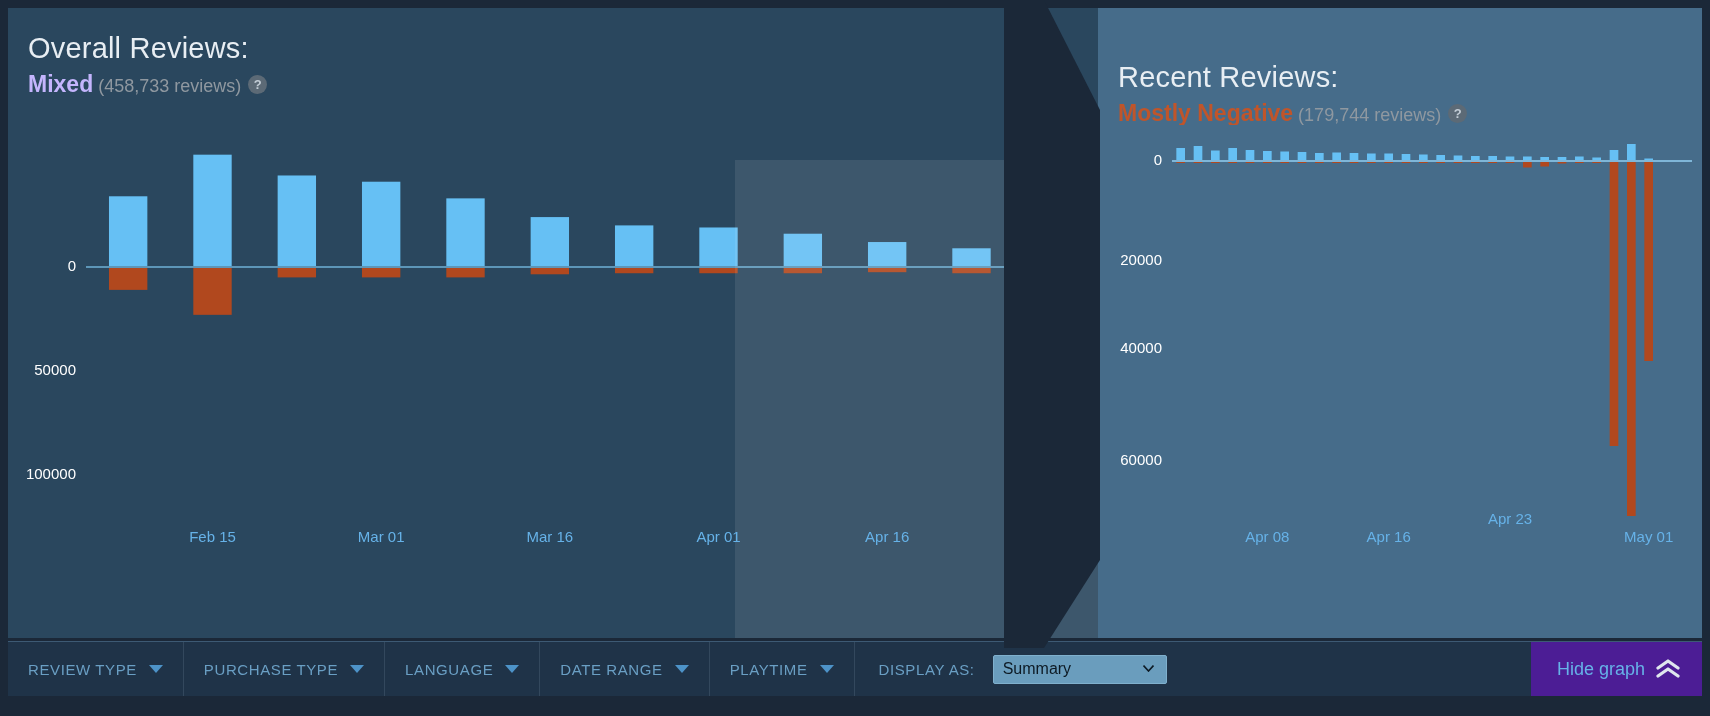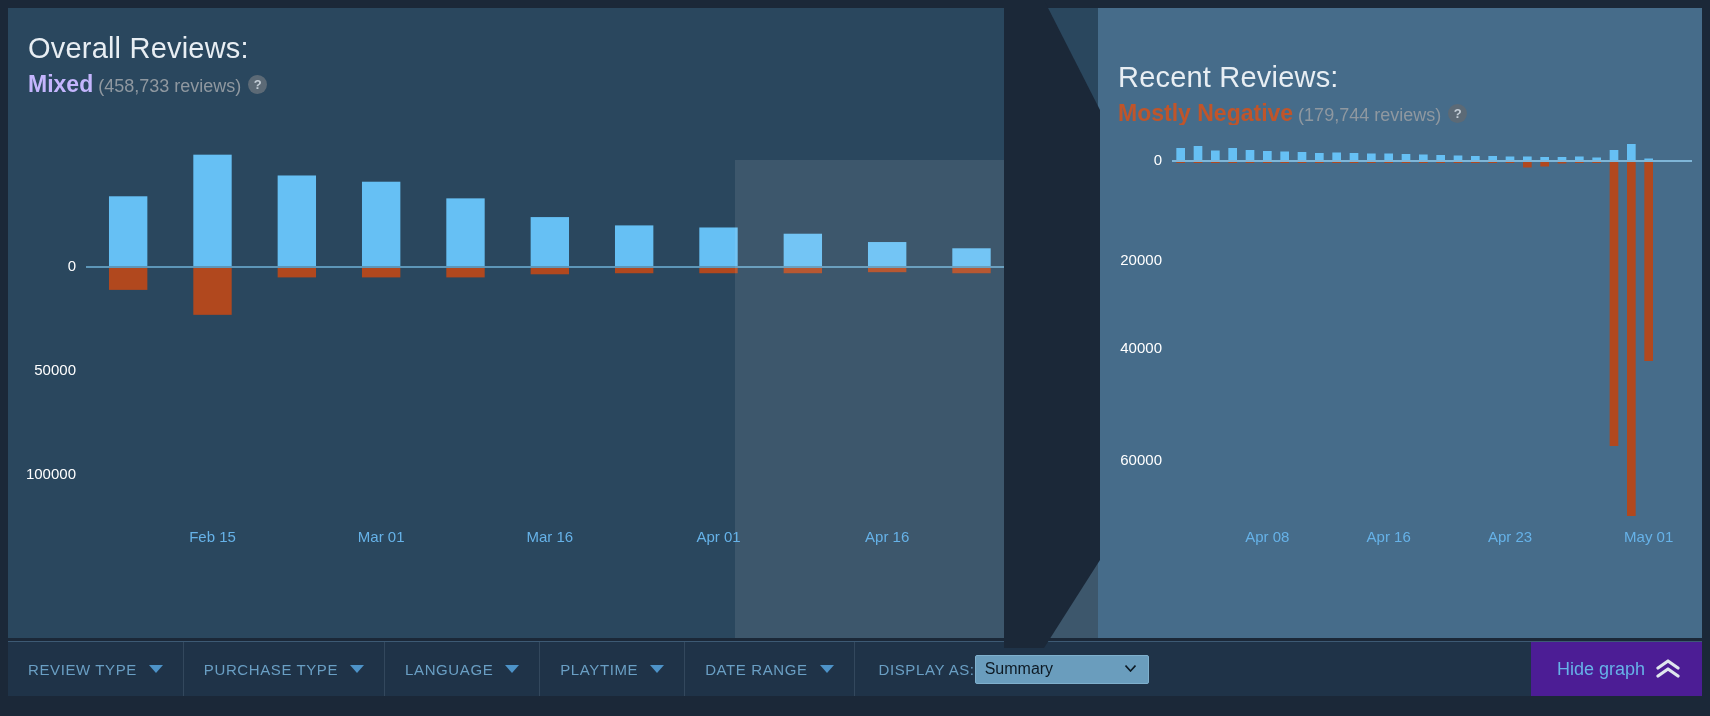--- a/index.html
+++ b/index.html
@@ -148,21 +148,21 @@
   }
   .caret-down {
     width: 0; height: 0;
     border-left: 7px solid transparent;
     border-right: 7px solid transparent;
     border-top: 8px solid #4d93c8;
   }
   #display-as-group {
     display: flex;
     align-items: center;
-    gap: 0;
+    gap: 18px;
     padding: 0 18px 0 24px;
     color: #6a9fc4;
     font-size: 15px;
     letter-spacing: .6px;
     white-space: nowrap;
   }
   .select-box {
     position: relative;
     width: 163px; height: 27px;
     background: #6a9dbd;
@@ -328,21 +328,21 @@
         </svg>
       <div id="right-yticks">
           <div class="ytick" style="right: 540px; top: 26px;">0</div>
           <div class="ytick" style="right: 540px; top: 126px;">20000</div>
           <div class="ytick" style="right: 540px; top: 214px;">40000</div>
           <div class="ytick" style="right: 540px; top: 326px;">60000</div>
         </div>
       <div id="right-xticks">
           <div class="xtick" style="left: 109.333px; width: 120px; top: 403px;">Apr 08</div>
           <div class="xtick" style="left: 230.667px; width: 120px; top: 403px;">Apr 16</div>
-          <div class="xtick" style="left: 352px; width: 120px; top: 403px;">Apr 23</div>
+          <div class="xtick" style="left: 352px; width: 120px; top: 385px;">Apr 23</div>
           <div class="xtick" style="left: 490.667px; width: 120px; top: 403px;">May 01</div>
         </div>
     </div>
   </div>
 
   <div id="toolbar">
 
     <div class="tb-item">
       <span>REVIEW TYPE</span>
       <span class="caret-down"></span>
@@ -352,26 +352,26 @@
       <span>PURCHASE TYPE</span>
       <span class="caret-down"></span>
     </div>
 
     <div class="tb-item">
       <span>LANGUAGE</span>
       <span class="caret-down"></span>
     </div>
 
     <div class="tb-item">
+      <span>DATE RANGE</span>
+      <span class="caret-down"></span>
+    </div>
+
+    <div class="tb-item">
       <span>PLAYTIME</span>
-      <span class="caret-down"></span>
-    </div>
-
-    <div class="tb-item">
-      <span>DATE RANGE</span>
       <span class="caret-down"></span>
     </div>
 
     <div id="display-as-group">
       <span>DISPLAY AS:</span>
       <div class="select-box">
         <span>Summary</span>
         <svg class="select-caret" viewBox="0 0 11 7">
           <path d="M0.5 0.5 L5.5 6 L10.5 0.5" fill="none" stroke="#0d1a24" stroke-width="1.6"></path>
         </svg>

